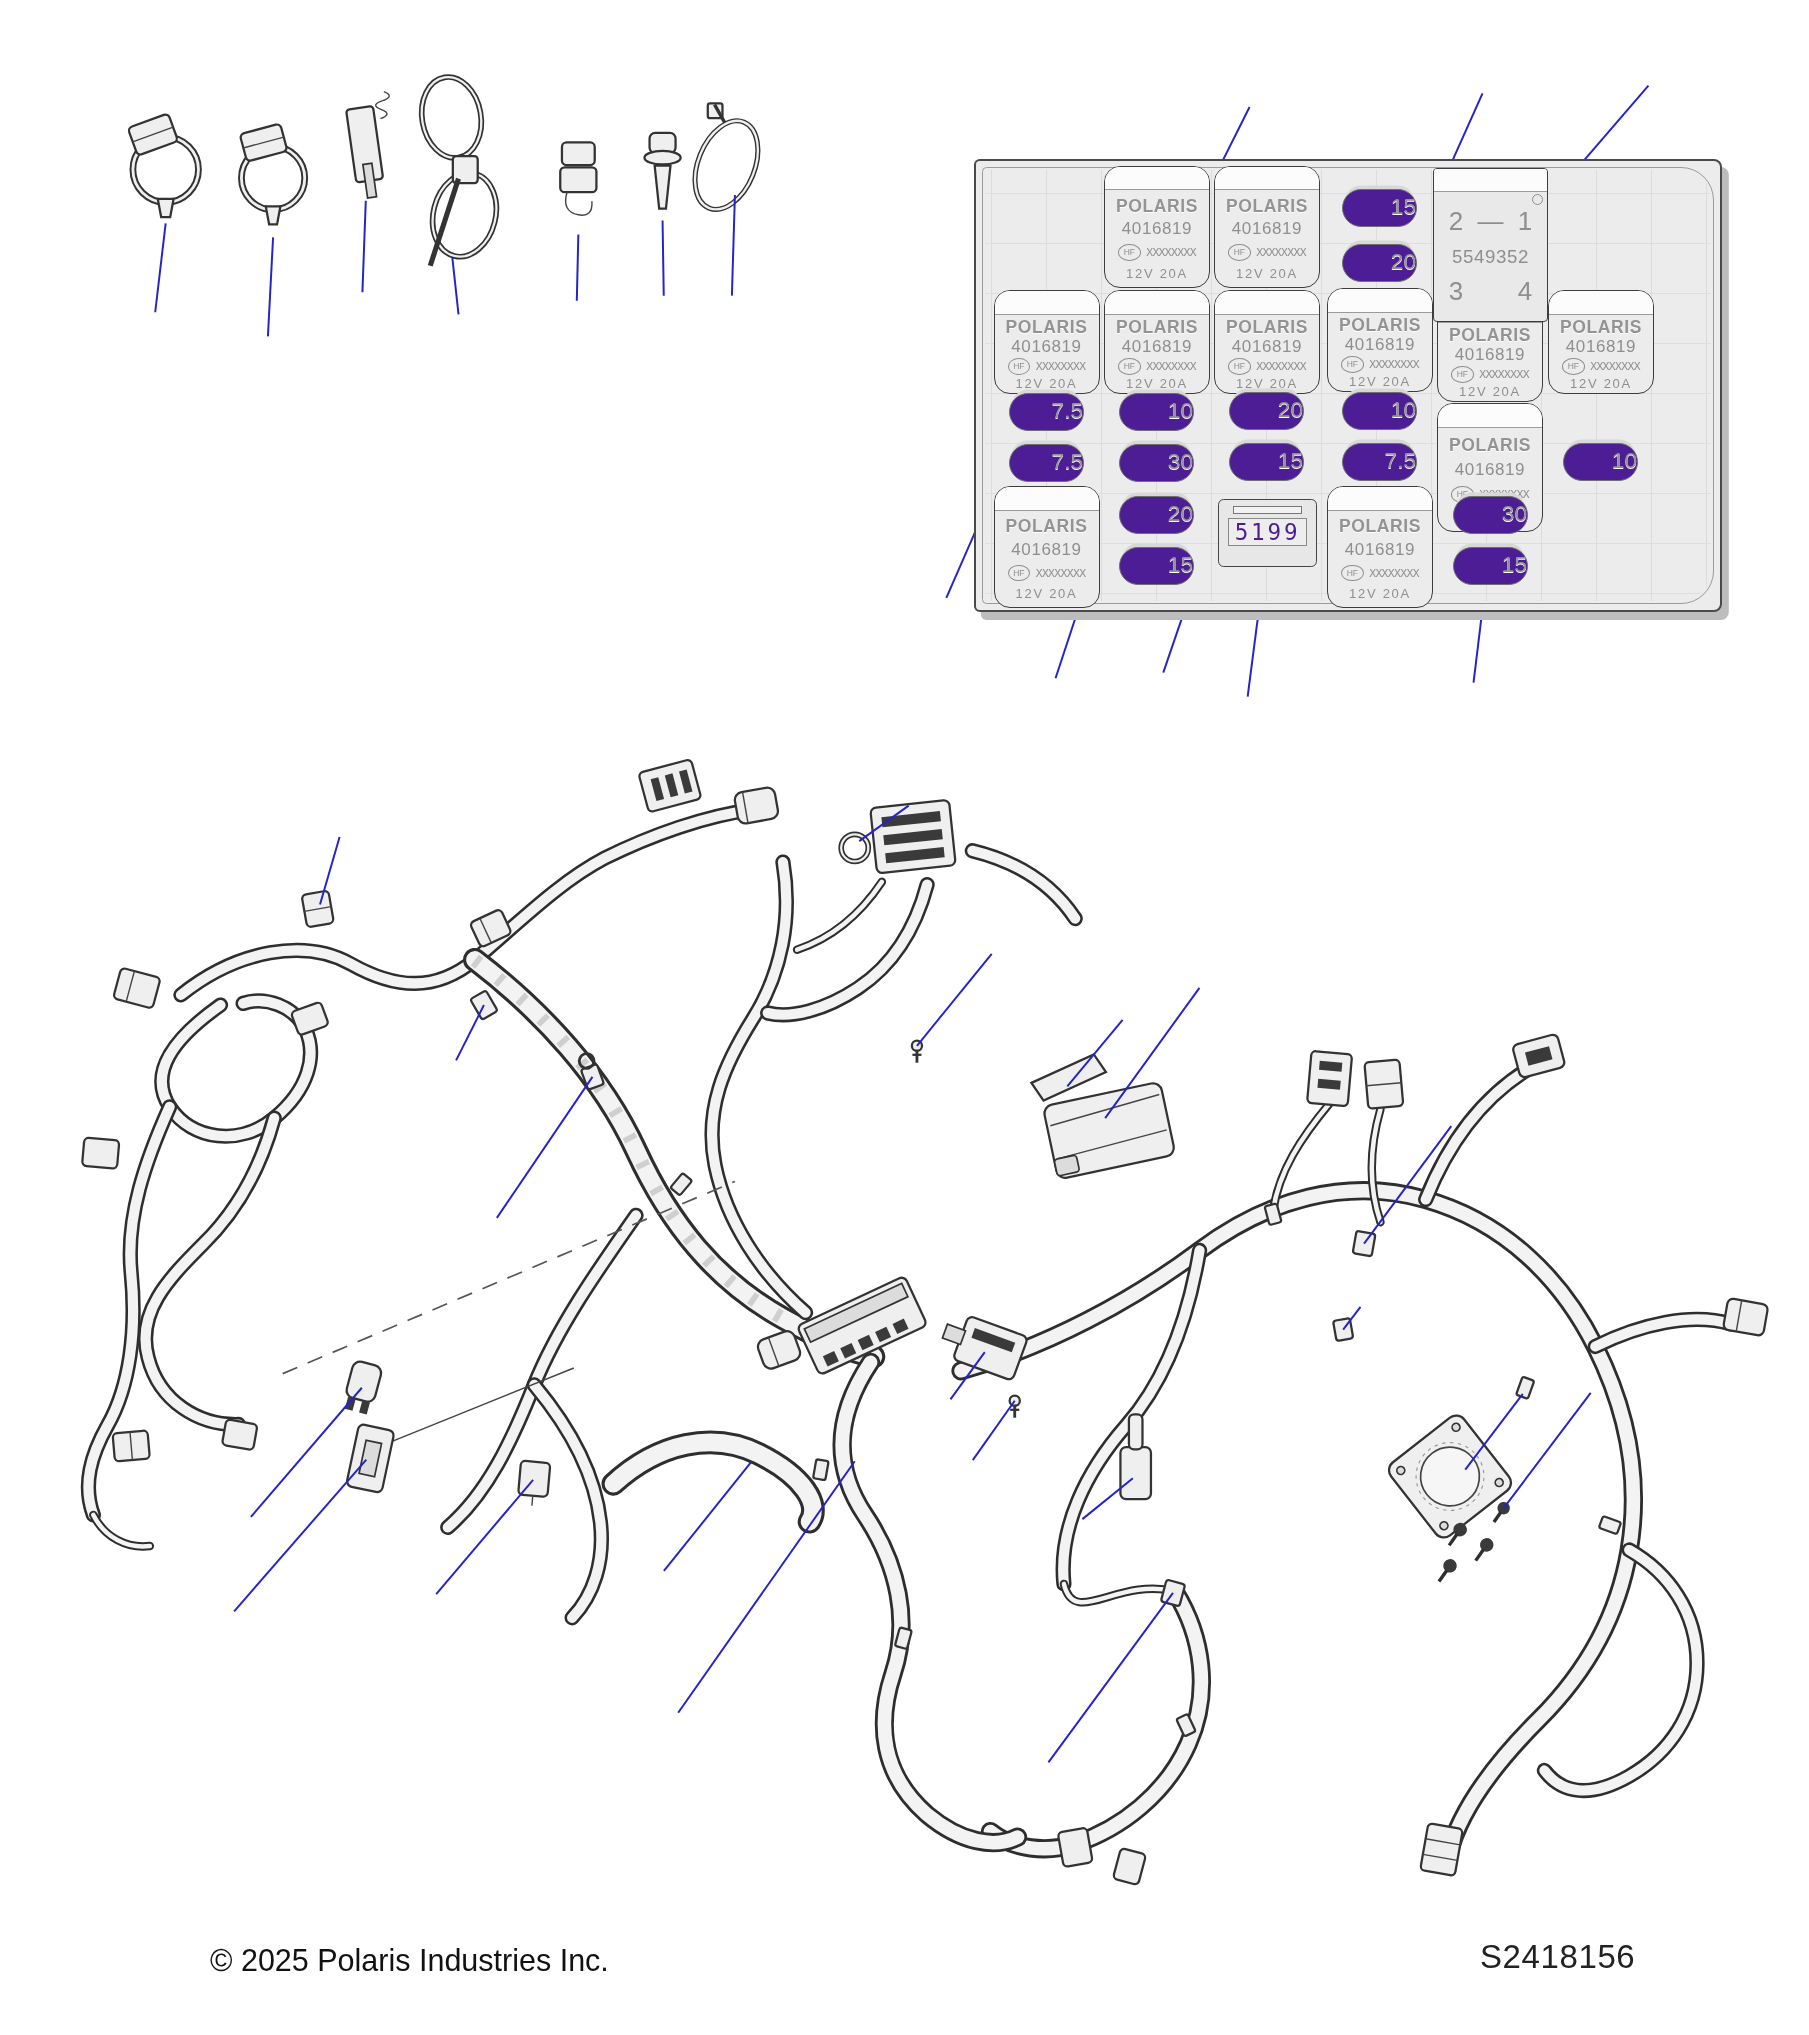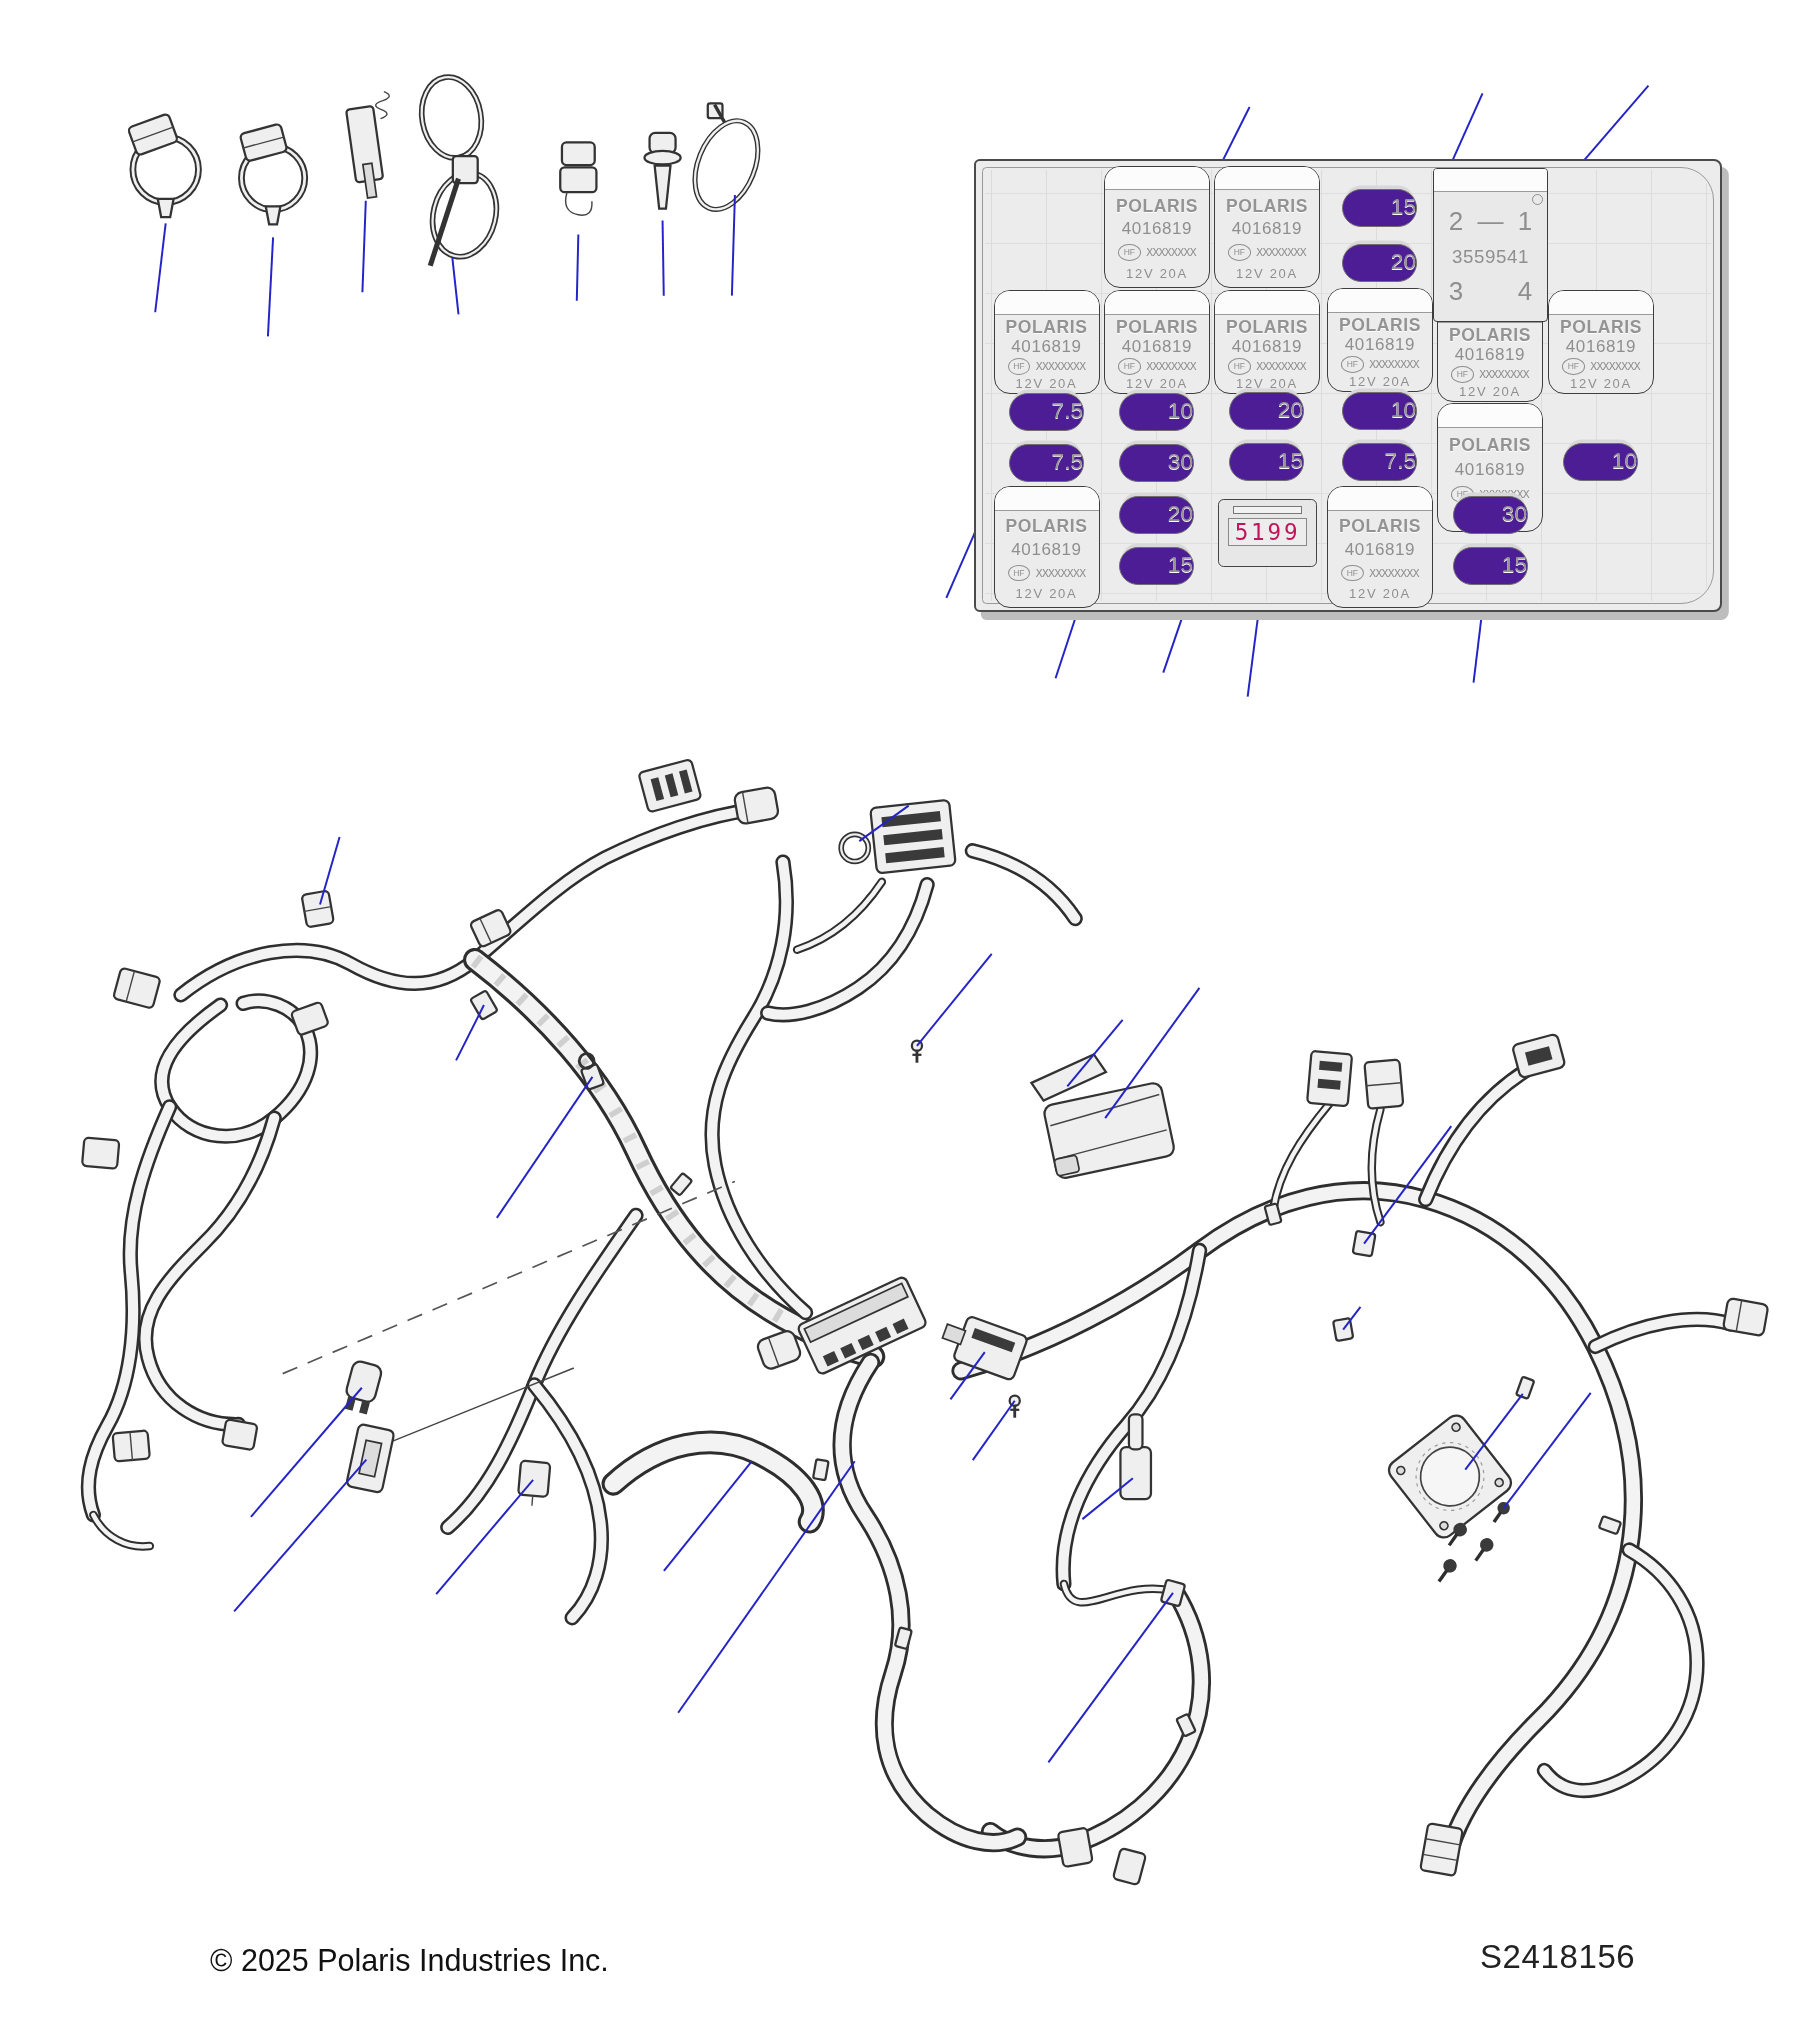--- a/index.html
+++ b/index.html
@@ -54,21 +54,21 @@
   .special-cap{height:22.6px;background:#fcfcfc;border-bottom:1.1px solid #9a9a9a;position:relative;}
   .special-pin{position:absolute;right:4.5px;top:25px;width:9px;height:9px;border:1.1px solid #8f8f8f;
         border-radius:50%;}
   .special-body{flex:1;display:flex;flex-direction:column;justify-content:space-evenly;padding:4.5px 14.7px;}
   .special-row{display:flex;justify-content:space-between;align-items:center;font-size:26px;}
   .special-part{font-size:18.7px;text-align:center;letter-spacing:0.6px;}
   .conn5199{position:absolute;width:97px;height:60px;background:#e7e7e7;border:1.7px solid #444;
         border-radius:5.7px;z-index:2;display:flex;flex-direction:column;align-items:center;gap:3.4px;
         padding-top:5.7px;}
   .conn5199-bar{width:67px;height:6.8px;border:1.1px solid #777;background:#f2f2f2;}
-  .conn5199-val{border:1.1px solid #888;padding:0 5.7px;font-size:22.6px;letter-spacing:2.8px;color:#be185d;
+  .conn5199-val{border:1.1px solid #888;padding:0 5.7px;font-size:22.6px;letter-spacing:2.8px;color:#4c1d95;
         font-family:"DejaVu Sans Mono",monospace;background:#ededed;}
 
   .copyright{position:absolute;left:210px;top:1943px;font-size:30.5px;color:#111;}
   .part-number{position:absolute;left:1480px;top:1938px;font-size:33px;color:#222;letter-spacing:0.6px;}
 </style>
 </head>
 <body>
 
 <div class="canvas">
 
@@ -642,21 +642,21 @@
 
     <div class="special-relay" style="left:457px;top:6.8px;">
       <div class="special-cap"></div>
       <div class="special-pin"></div>
       <div class="special-body">
         <div class="special-row">
           <span>2</span>
           <span>—</span>
           <span>1</span>
         </div>
-        <div class="special-part">3559541</div>
+        <div class="special-part">5549352</div>
         <div class="special-row">
           <span>3</span>
           <span>4</span>
         </div>
       </div>
     </div>
 
     <div class="conn5199" style="left:242px;top:338px;">
       <div class="conn5199-bar"></div>
       <div class="conn5199-val">5199</div>

